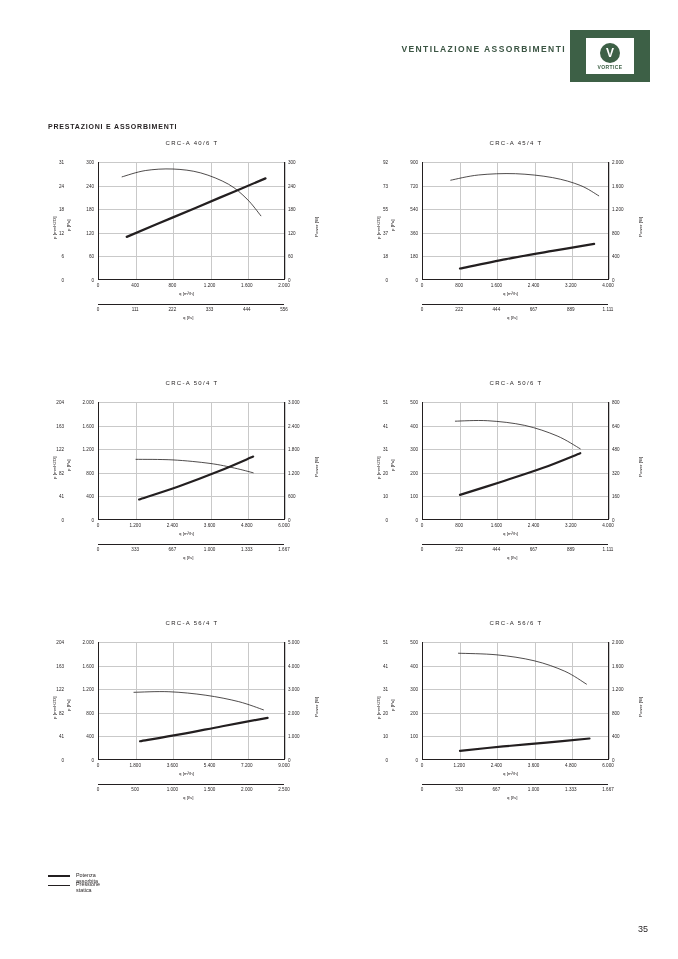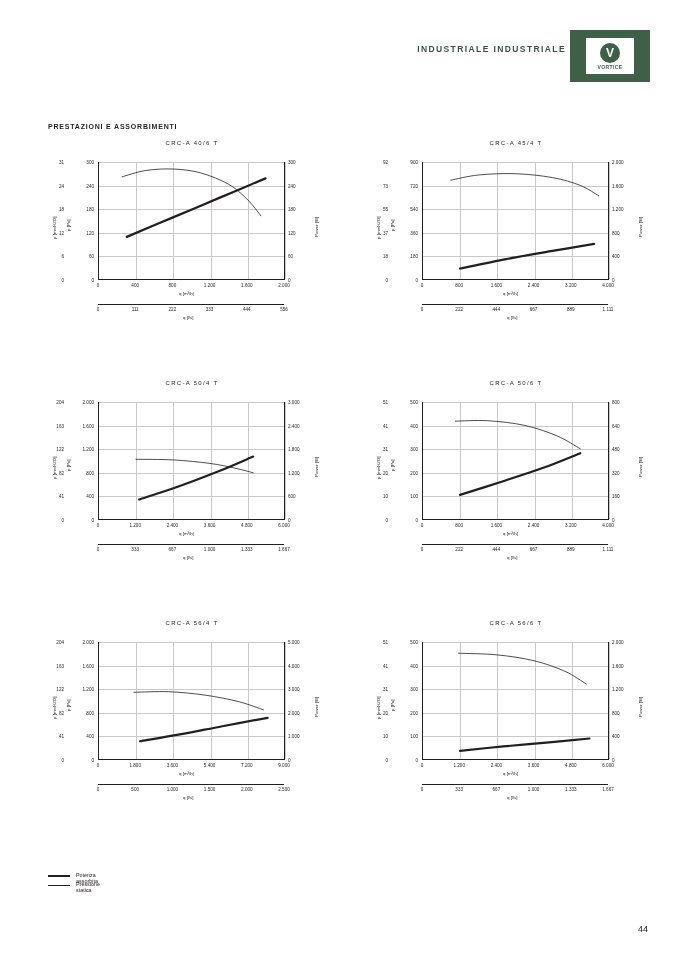--- a/index.html
+++ b/index.html
@@ -226,21 +226,21 @@
     right: 30px;
     bottom: 25px;
     font-size: 9px;
     color: #231f20;
   }
 </style>
 </head>
 <body>
 
 <div class="header">
-  <div class="header-title">INDUSTRIALE INDUSTRIALE</div>
+  <div class="header-title">VENTILAZIONE ASSORBIMENTI</div>
   <div class="logo-box">
     <div class="logo-inner">
       <div class="logo-circle">V</div>
       <div class="logo-word">VORTICE</div>
     </div>
   </div>
 </div>
 
 <div class="section-title">PRESTAZIONI E ASSORBIMENTI</div>
 
@@ -593,13 +593,13 @@
   <div class="legend-row">
     <div class="legend-swatch-thick"></div>
     <div class="legend-label">Potenza assorbita</div>
   </div>
   <div class="legend-row">
     <div class="legend-swatch-thin"></div>
     <div class="legend-label">Pressione statica</div>
   </div>
 </div>
 
-<div class="page-number">44</div>
+<div class="page-number">35</div>
 
 </body></html>

